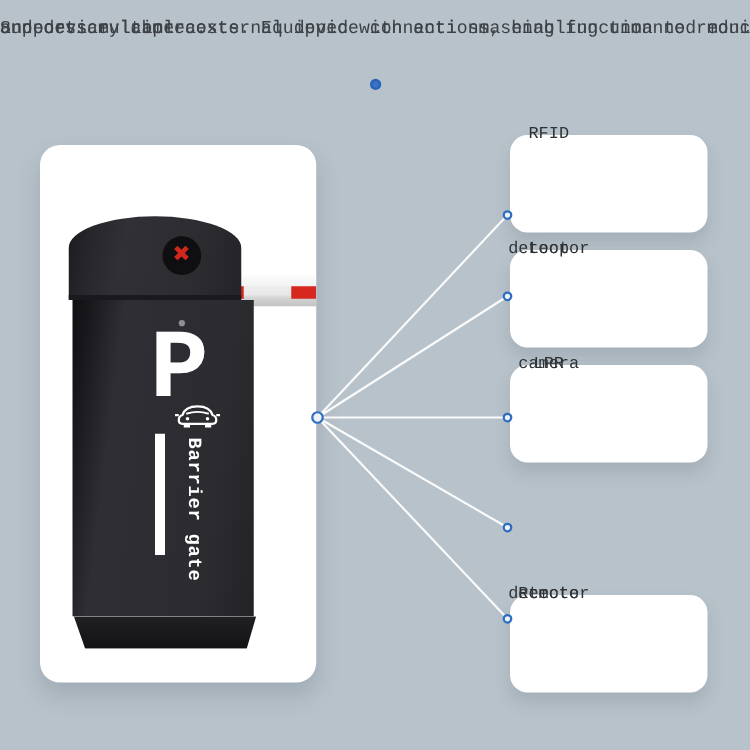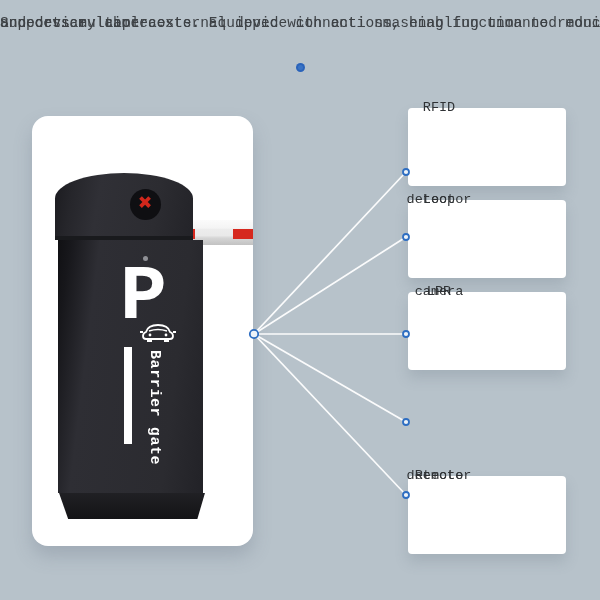--- a/index.html
+++ b/index.html
@@ -39,21 +39,21 @@
              background:linear-gradient(180deg,#202024,#131316);
              clip-path:polygon(2% 0,98% 0,93% 100%,8% 100%);}
   .indicator-dot{left:111px;top:140px;width:5px;height:5px;border-radius:50%;background:#8f9096;}
   .p-letter{left:88px;top:142px;font-size:78px;font-weight:bold;color:#ffffff;line-height:1;}
   .car-icon{left:106px;top:202px;width:40px;height:27px;}
   .white-bar{left:92px;top:231px;width:8px;height:97px;background:#ffffff;}
   .gate-name{left:114px;top:234px;writing-mode:vertical-rl;color:#ffffff;
              font-size:15px;font-weight:bold;letter-spacing:.6px;}
 
   
-  .device-card{left:408px;width:158px;height:78px;background:#ffffff;border-radius:4px;
+  .device-card{left:408px;width:158px;height:78px;background:#ffffff;border-radius:14px;
                box-shadow:0 8px 13px rgba(99,112,128,.22);display:flex;z-index:2;}
   .card-label{position:static;width:62px;flex:0 0 62px;background:#e4e5e6;border-radius:13px 0 0 13px;
               display:flex;flex-direction:column;justify-content:center;align-items:center;
               font-size:13.5px;line-height:17.5px;color:#2f3235;text-align:center;}
   .card-label div{position:static;}
   .card-media{position:relative;flex:1;overflow:hidden;border-radius:0 13px 13px 0;}
 
   
   .net{left:0;top:0;width:600px;height:600px;z-index:3;pointer-events:none;}
 </style>

